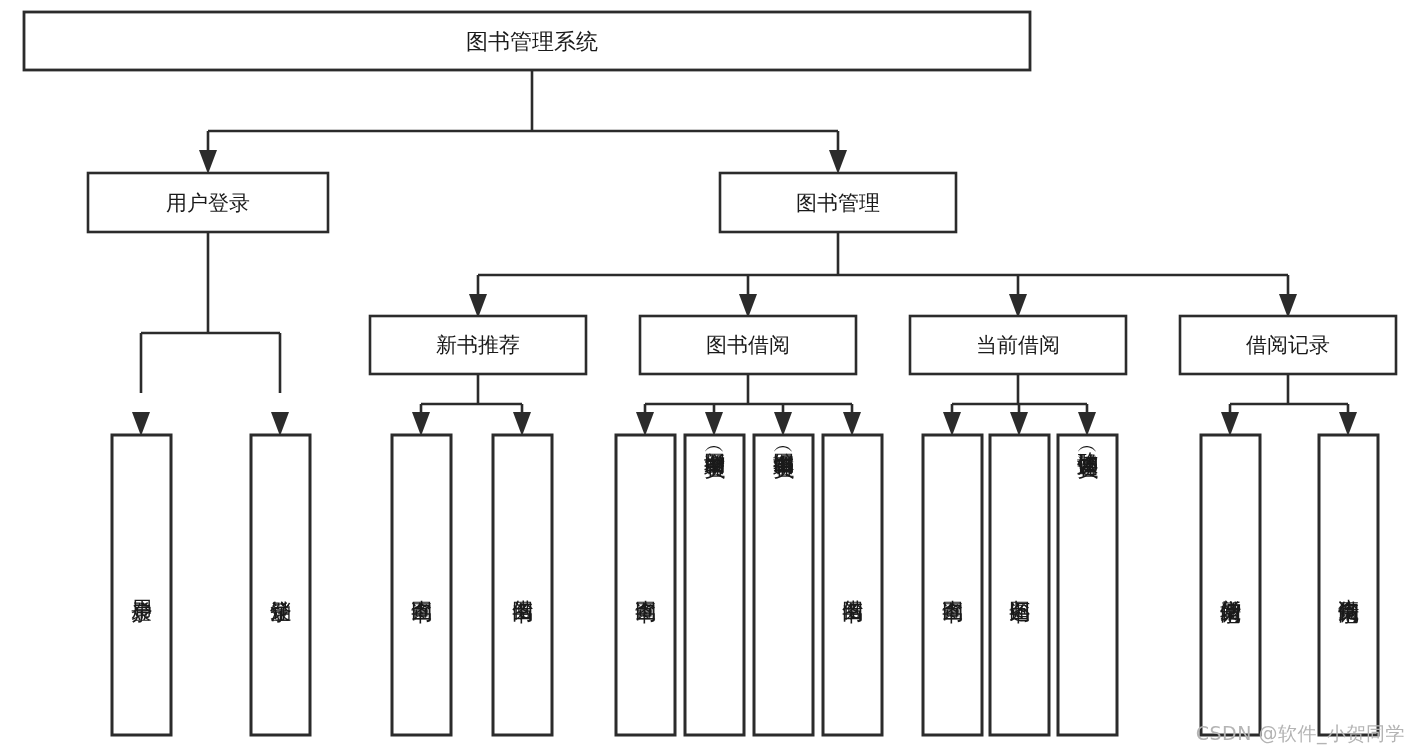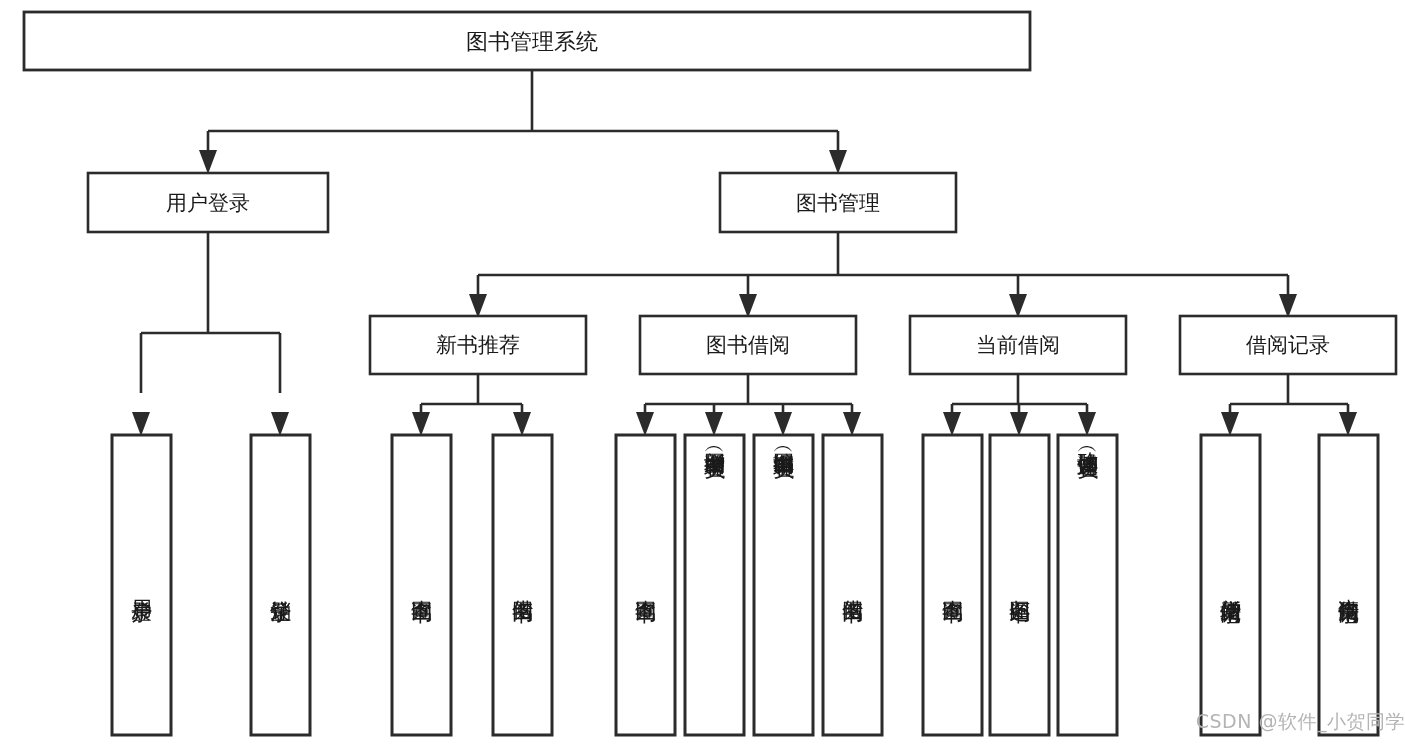--- a/index.html
+++ b/index.html
@@ -77,21 +77,21 @@
     font-size: 21px;
     line-height: 1.16;
     color: #1a1a1a;
     letter-spacing: 1px;
     white-space: nowrap;
     text-align: center;
   }
   #watermark {
     position: absolute;
     right: 8px;
-    bottom: 12px;
+    bottom: 0;
     font-family: "DejaVu Sans", "Liberation Sans", sans-serif;
     font-size: 19px;
     color: #b4b4b4;
     white-space: nowrap;
     letter-spacing: 0.5px;
   }
 </style>
 </head>
 <body>
 

